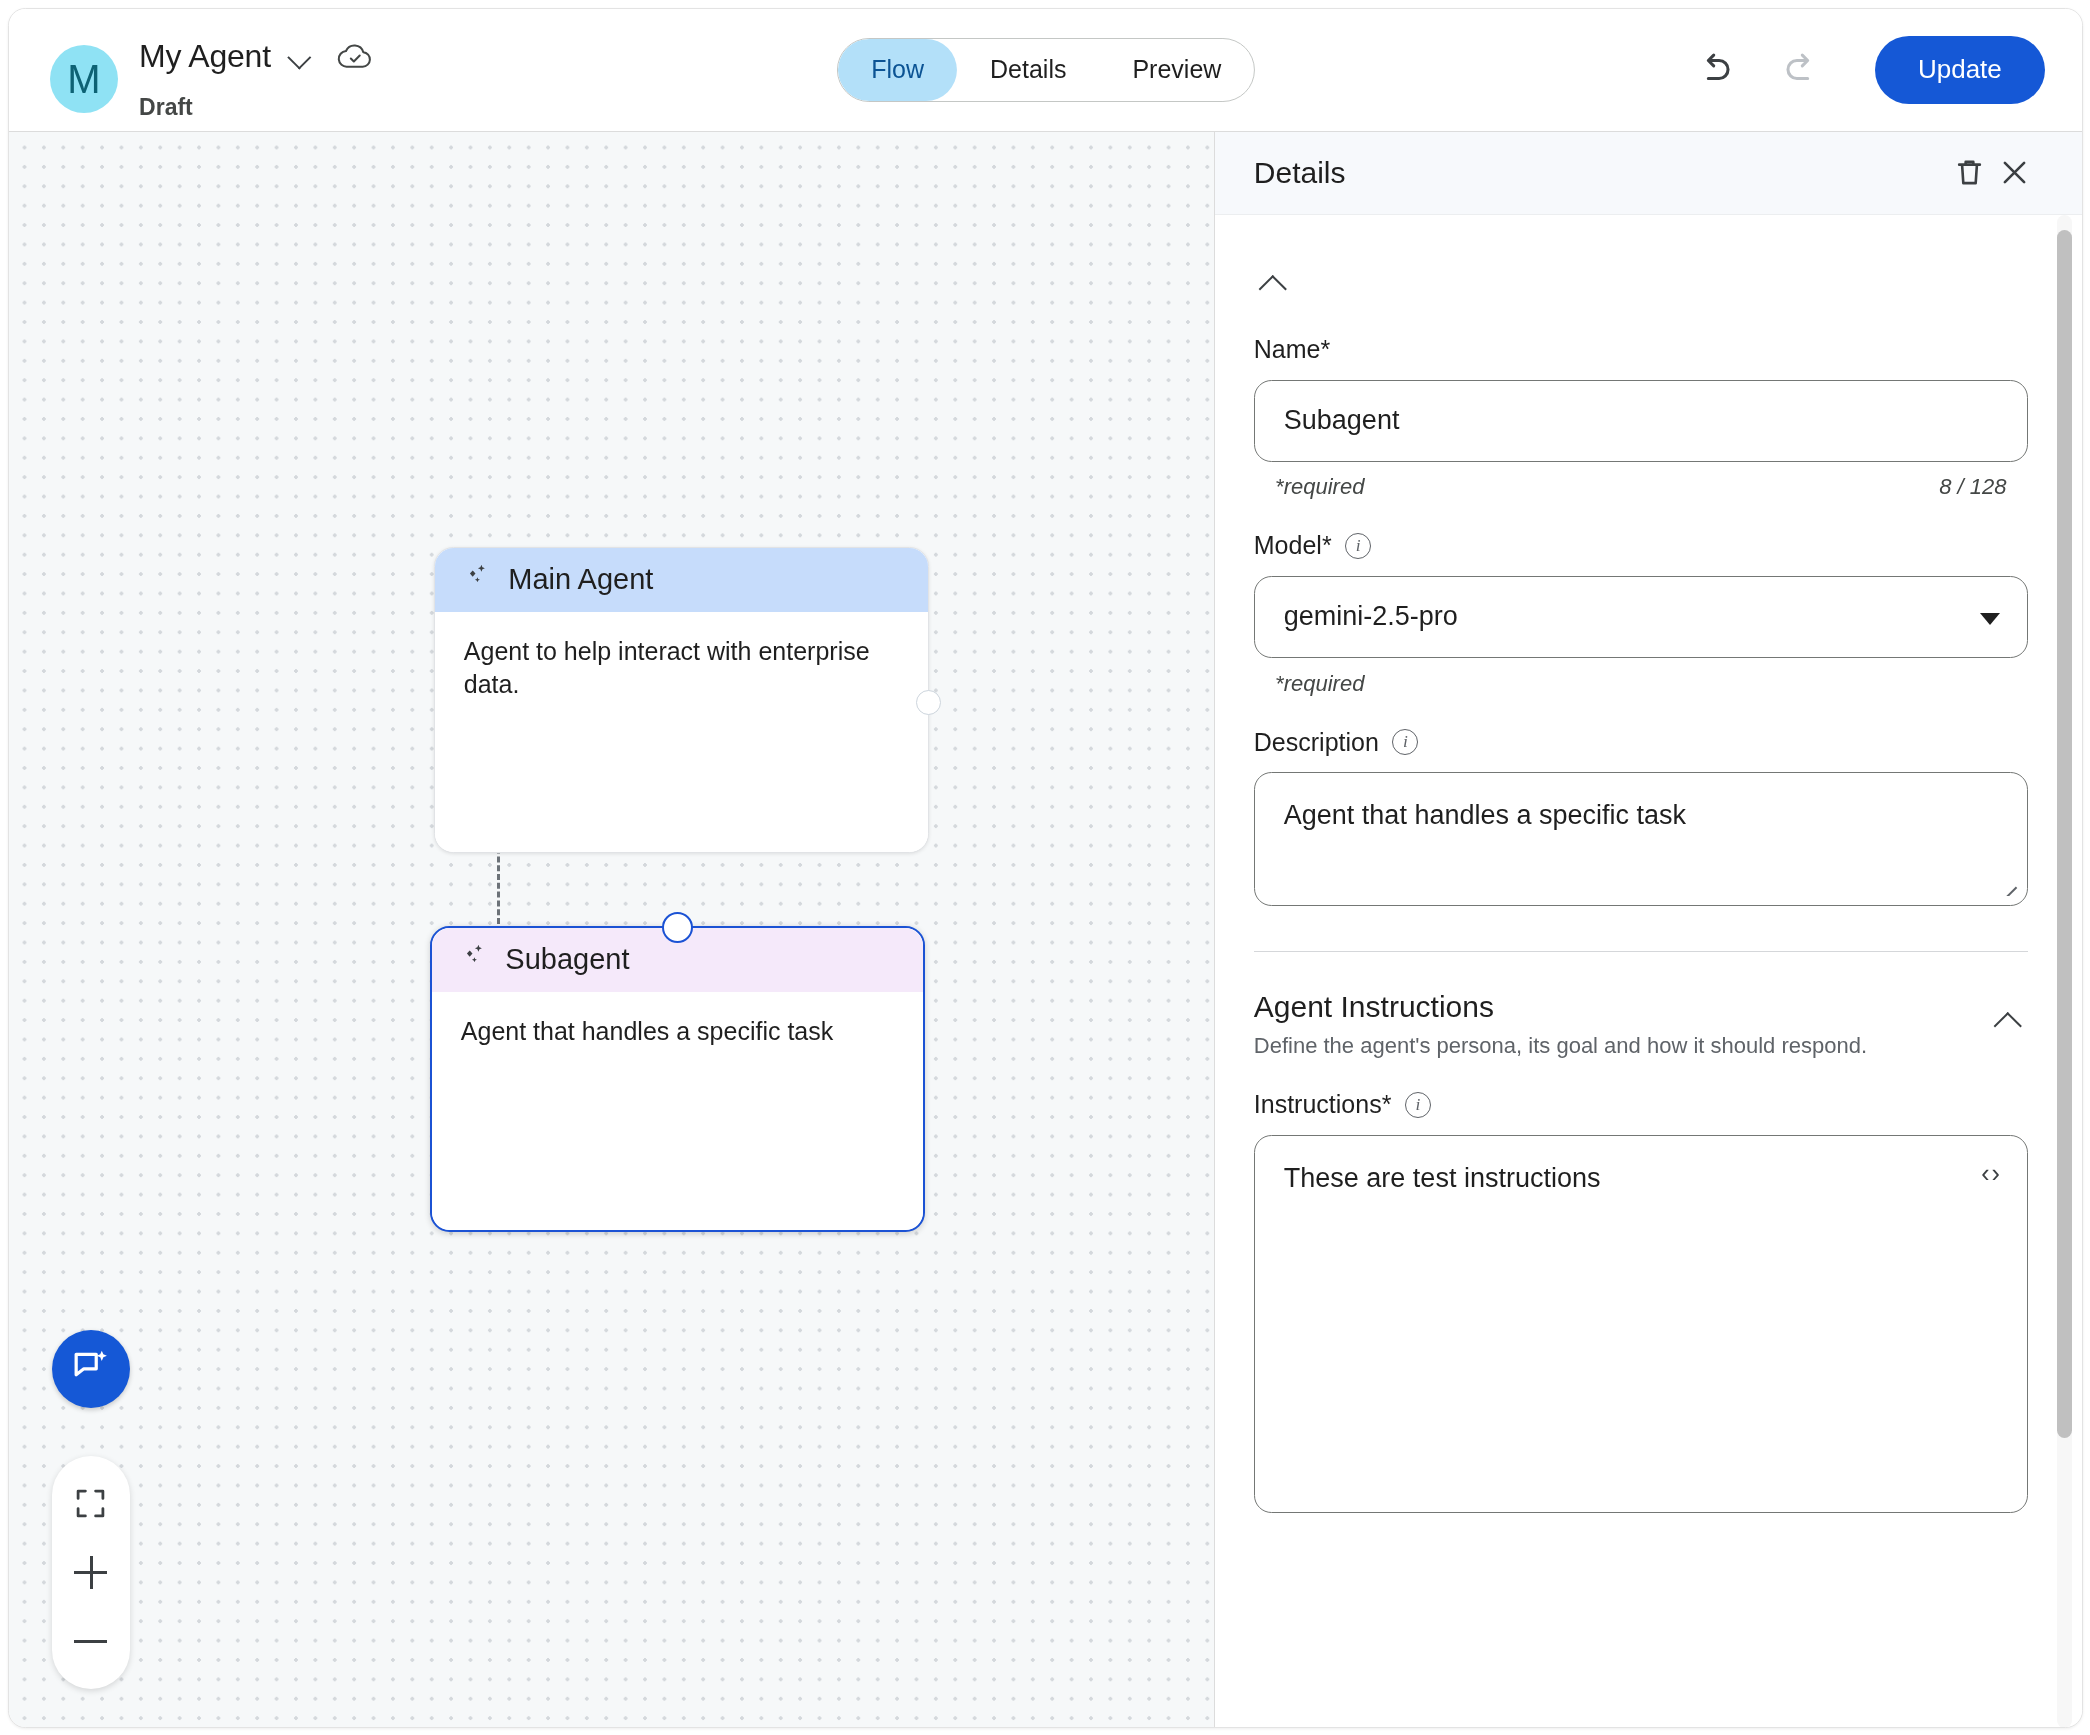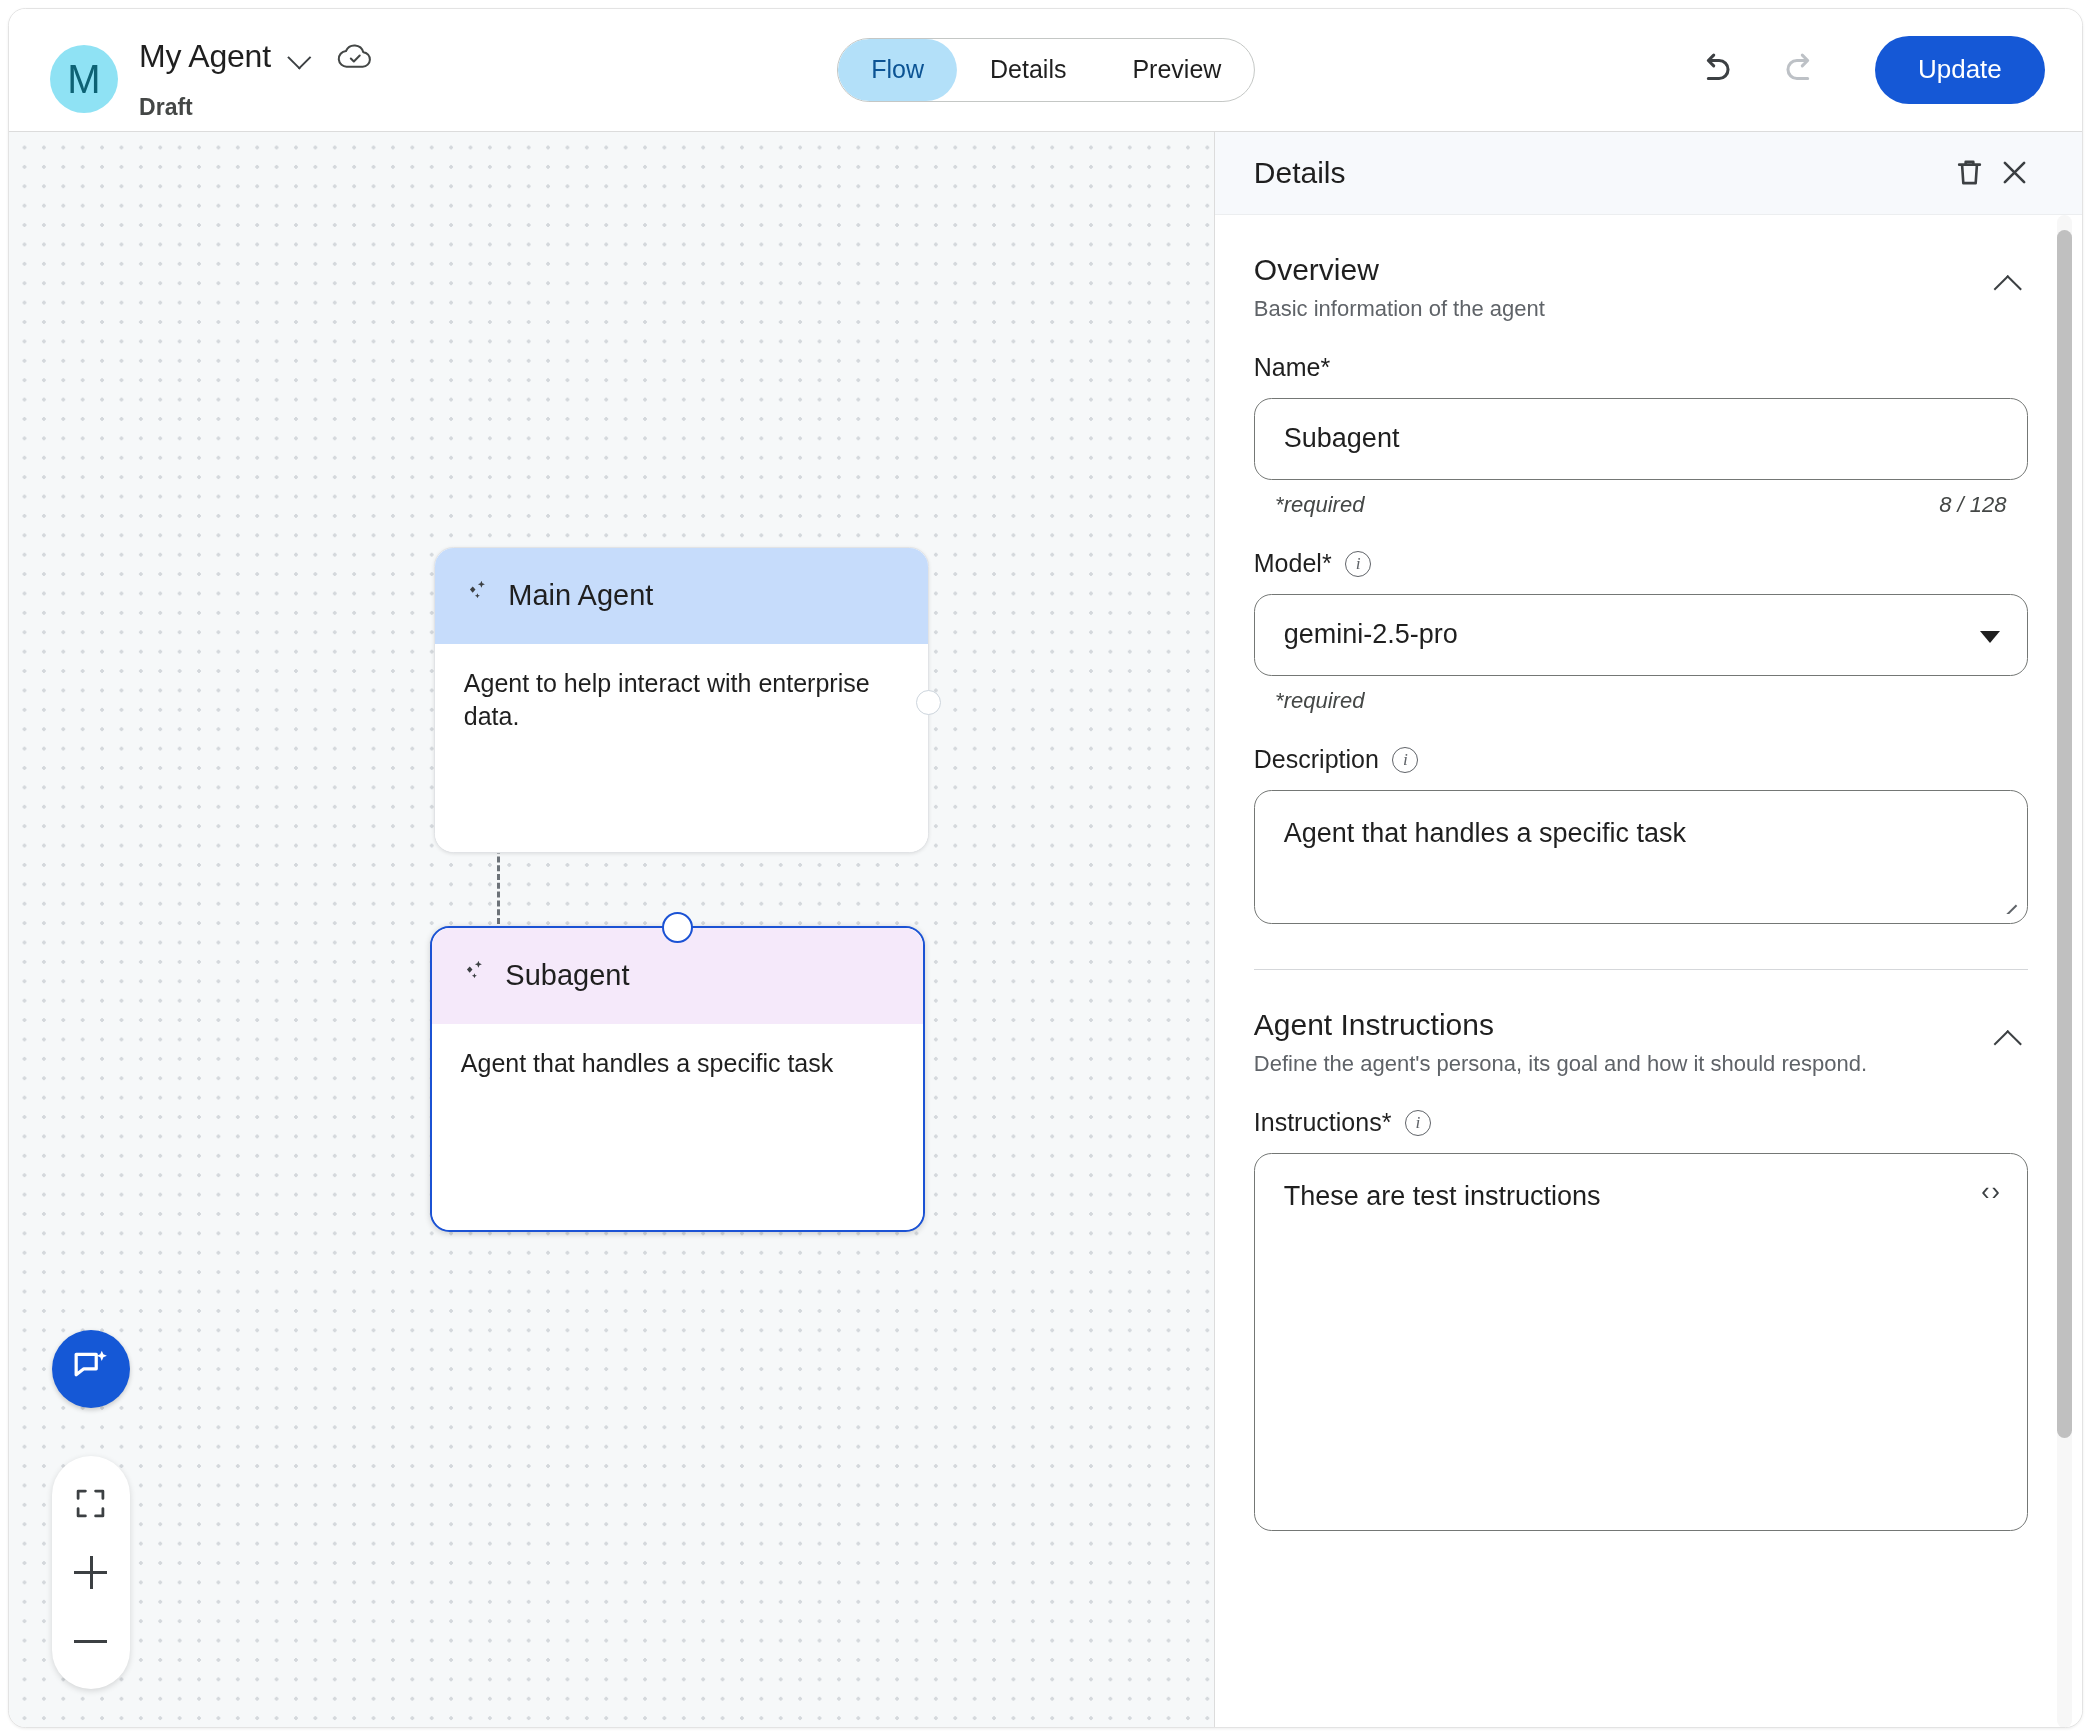--- a/index.html
+++ b/index.html
@@ -140,21 +140,21 @@
     border-radius: 18.4px;
     overflow: hidden;
     display: flex; flex-direction: column;
   }
   .node.selected {
     border: 2.9px solid #1a56db;
     border-color: #1b52d4;
     box-shadow: 0 1.9px 6.8px rgba(0,0,0,.16);
   }
   .node-header {
-    height: 96px;
+    height: 64px;
     display: flex; align-items: center; gap: 15.5px;
     padding: 0 29px;
     font-size: 29px; font-weight: 500; color: #1f1f1f;
   }
   .node-header.main { background: #c6dcfb; }
   .node-header.sub  { background: #f5e9fa; }
   .node-body {
     flex: 1;
     padding: 23px 29px;
     font-size: 25px; line-height: 1.33; color: #1f1f1f;
@@ -476,24 +476,20 @@
         <svg width="33" height="33" viewBox="0 0 24 24" fill="none">
           <path d="M5 5l14 14M19 5L5 19" stroke="#3c4043" stroke-width="1.9" stroke-linecap="round"></path>
         </svg>
       </div>
     </div>
 
     <div class="panel-scroll">
       <div class="panel-inner">
 
         <div class="section-head">
-          <div class="txt">
-            <div class="section-title">Overview</div>
-            <div class="section-sub">Basic information of the agent</div>
-          </div>
           <div class="chev-up"></div>
         </div>
 
         <div class="field">
           <div class="field-label">
             <span>Name*</span>
           </div>
           <div class="input-box">
             <span>Subagent</span>
           </div>

